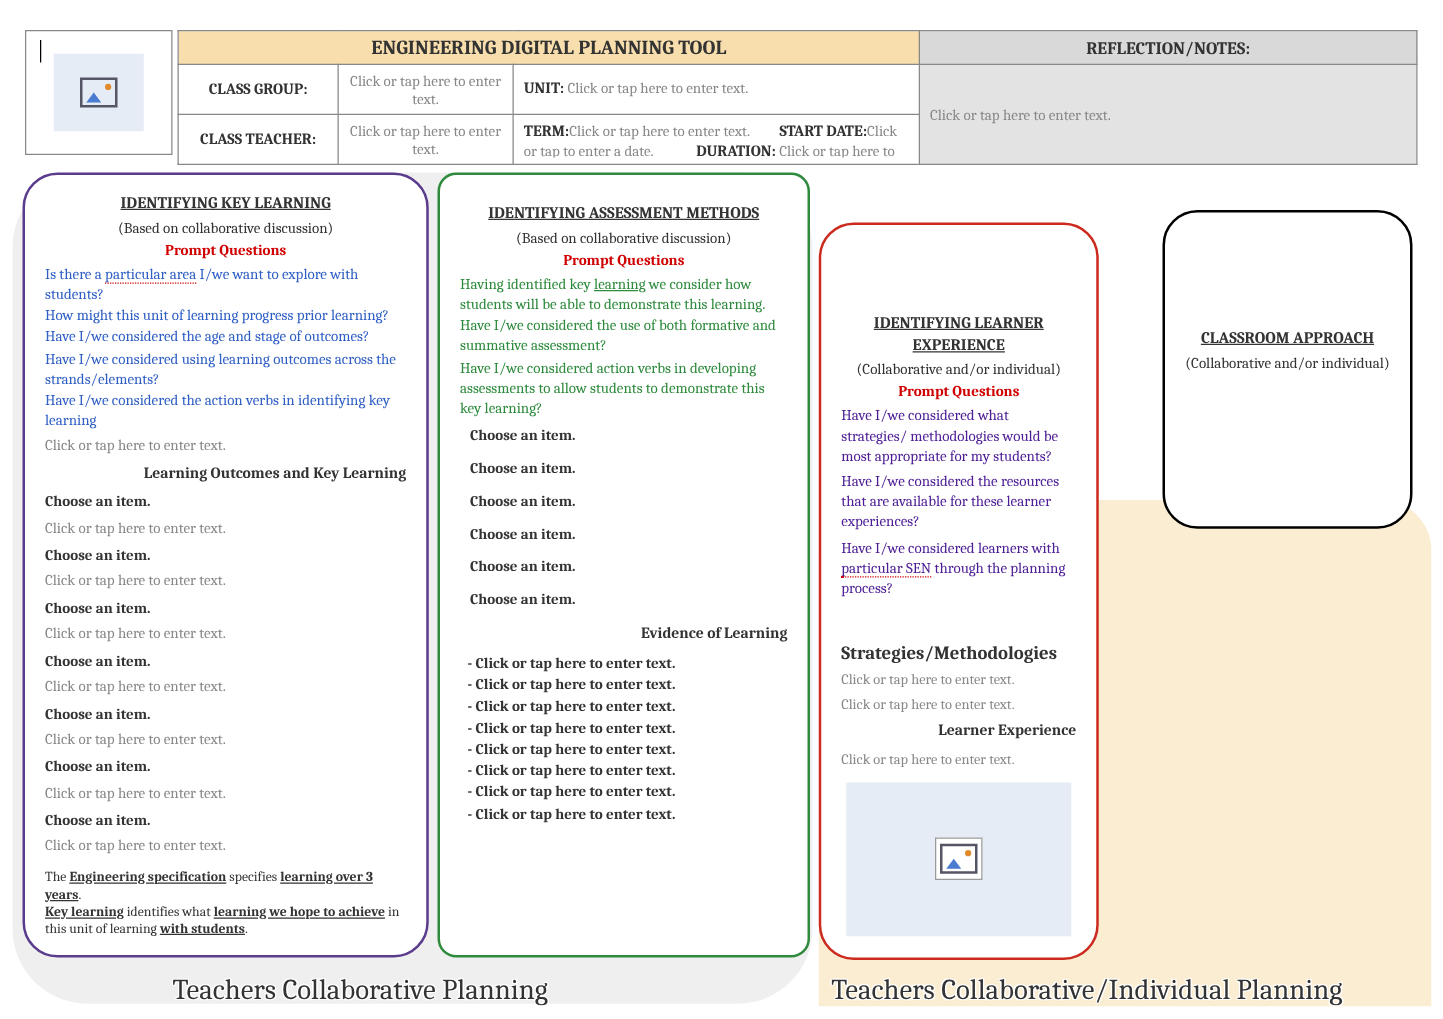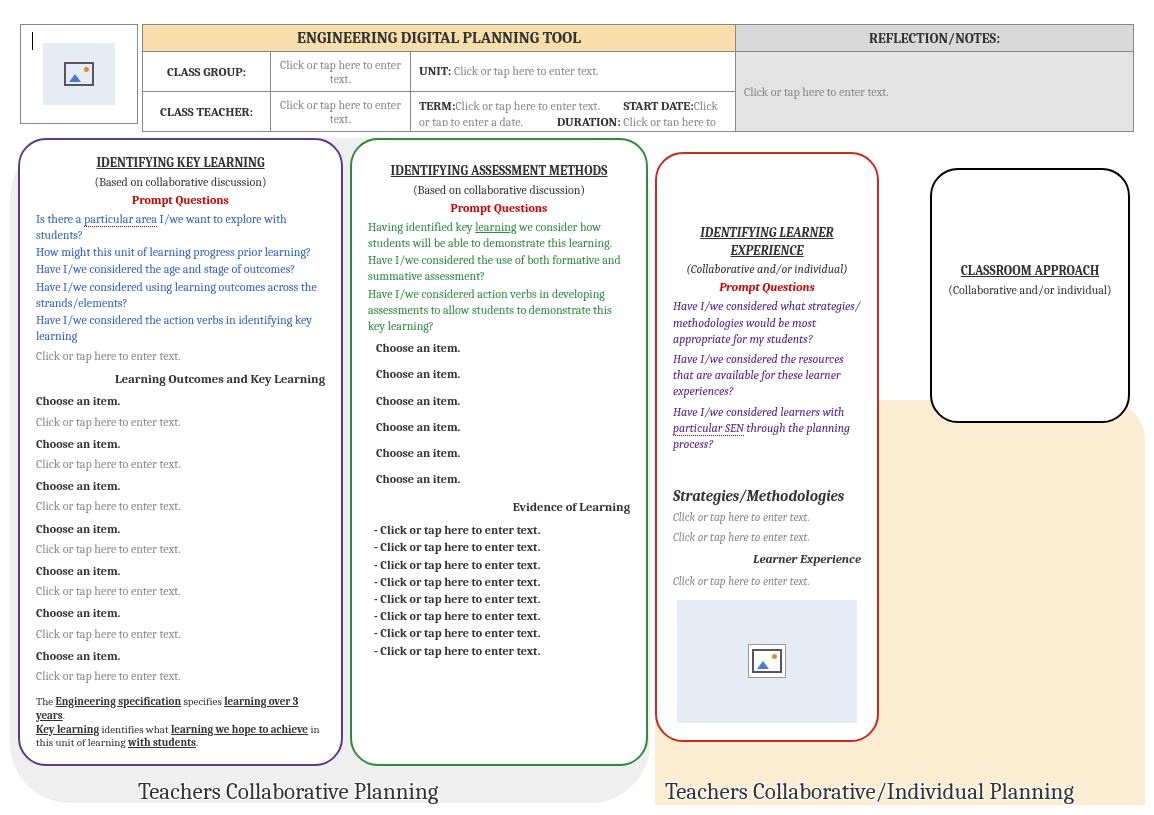--- a/index.html
+++ b/index.html
@@ -100,22 +100,22 @@
     border-radius:28px;
     padding:14px 16px 14px 16px;
     z-index:2;
     font-size:12.5px;
     line-height:1.35;
   }
   .panel h3 { text-align:center; font-size:13px; font-weight:bold; text-decoration:underline; margin-bottom:2px;}
   .panel .sub { text-align:center; font-size:12px; margin-bottom:2px;}
   .panel .prompt { text-align:center; color:#d00000; font-weight:bold; font-size:12px; margin-bottom:3px;}
   .panel-purple { border-color:#5a3b8c; top:138px; left:18px; width:325px; height:628px;}
-  .panel-green  { border-color:#2e8b3d; top:138px; left:350px; width:298px; height:628px;}
-  .panel-red    { border-color:#cc2a1f; top:152px; left:655px; width:224px; height:590px;font-style:italic;}
+  .panel-green  { border-color:#2e8b3d; top:138px; left:350px; width:298px; height:628px;border-radius:15px;}
+  .panel-red    { border-color:#cc2a1f; top:178px; left:655px; width:224px; height:590px;}
   .panel-black  { border-color:#000; top:168px; left:930px; width:200px; height:255px;}
   .q { color:#2f5fc4; font-size:12px; margin-bottom:1px;}
   .qg { color:#2e8b3d; font-size:12px; margin-bottom:1px;}
   .qr { color:#4c1d95; font-size:12px; margin-bottom:4px;}
   .dotted { border-bottom:1px dotted #d00000; }
   .ph { color:#888; font-size:12px; margin:4px 0;}
   .bold { font-weight:bold; }
   .section-h { font-weight:bold; text-align:right; font-size:12.5px; margin:6px 0;}
   .section-h-left { font-weight:bold; font-size:15px; margin:10px 0 4px 0;}
   .item { font-weight:bold; font-size:12px; margin:6px 0 2px 0;}

